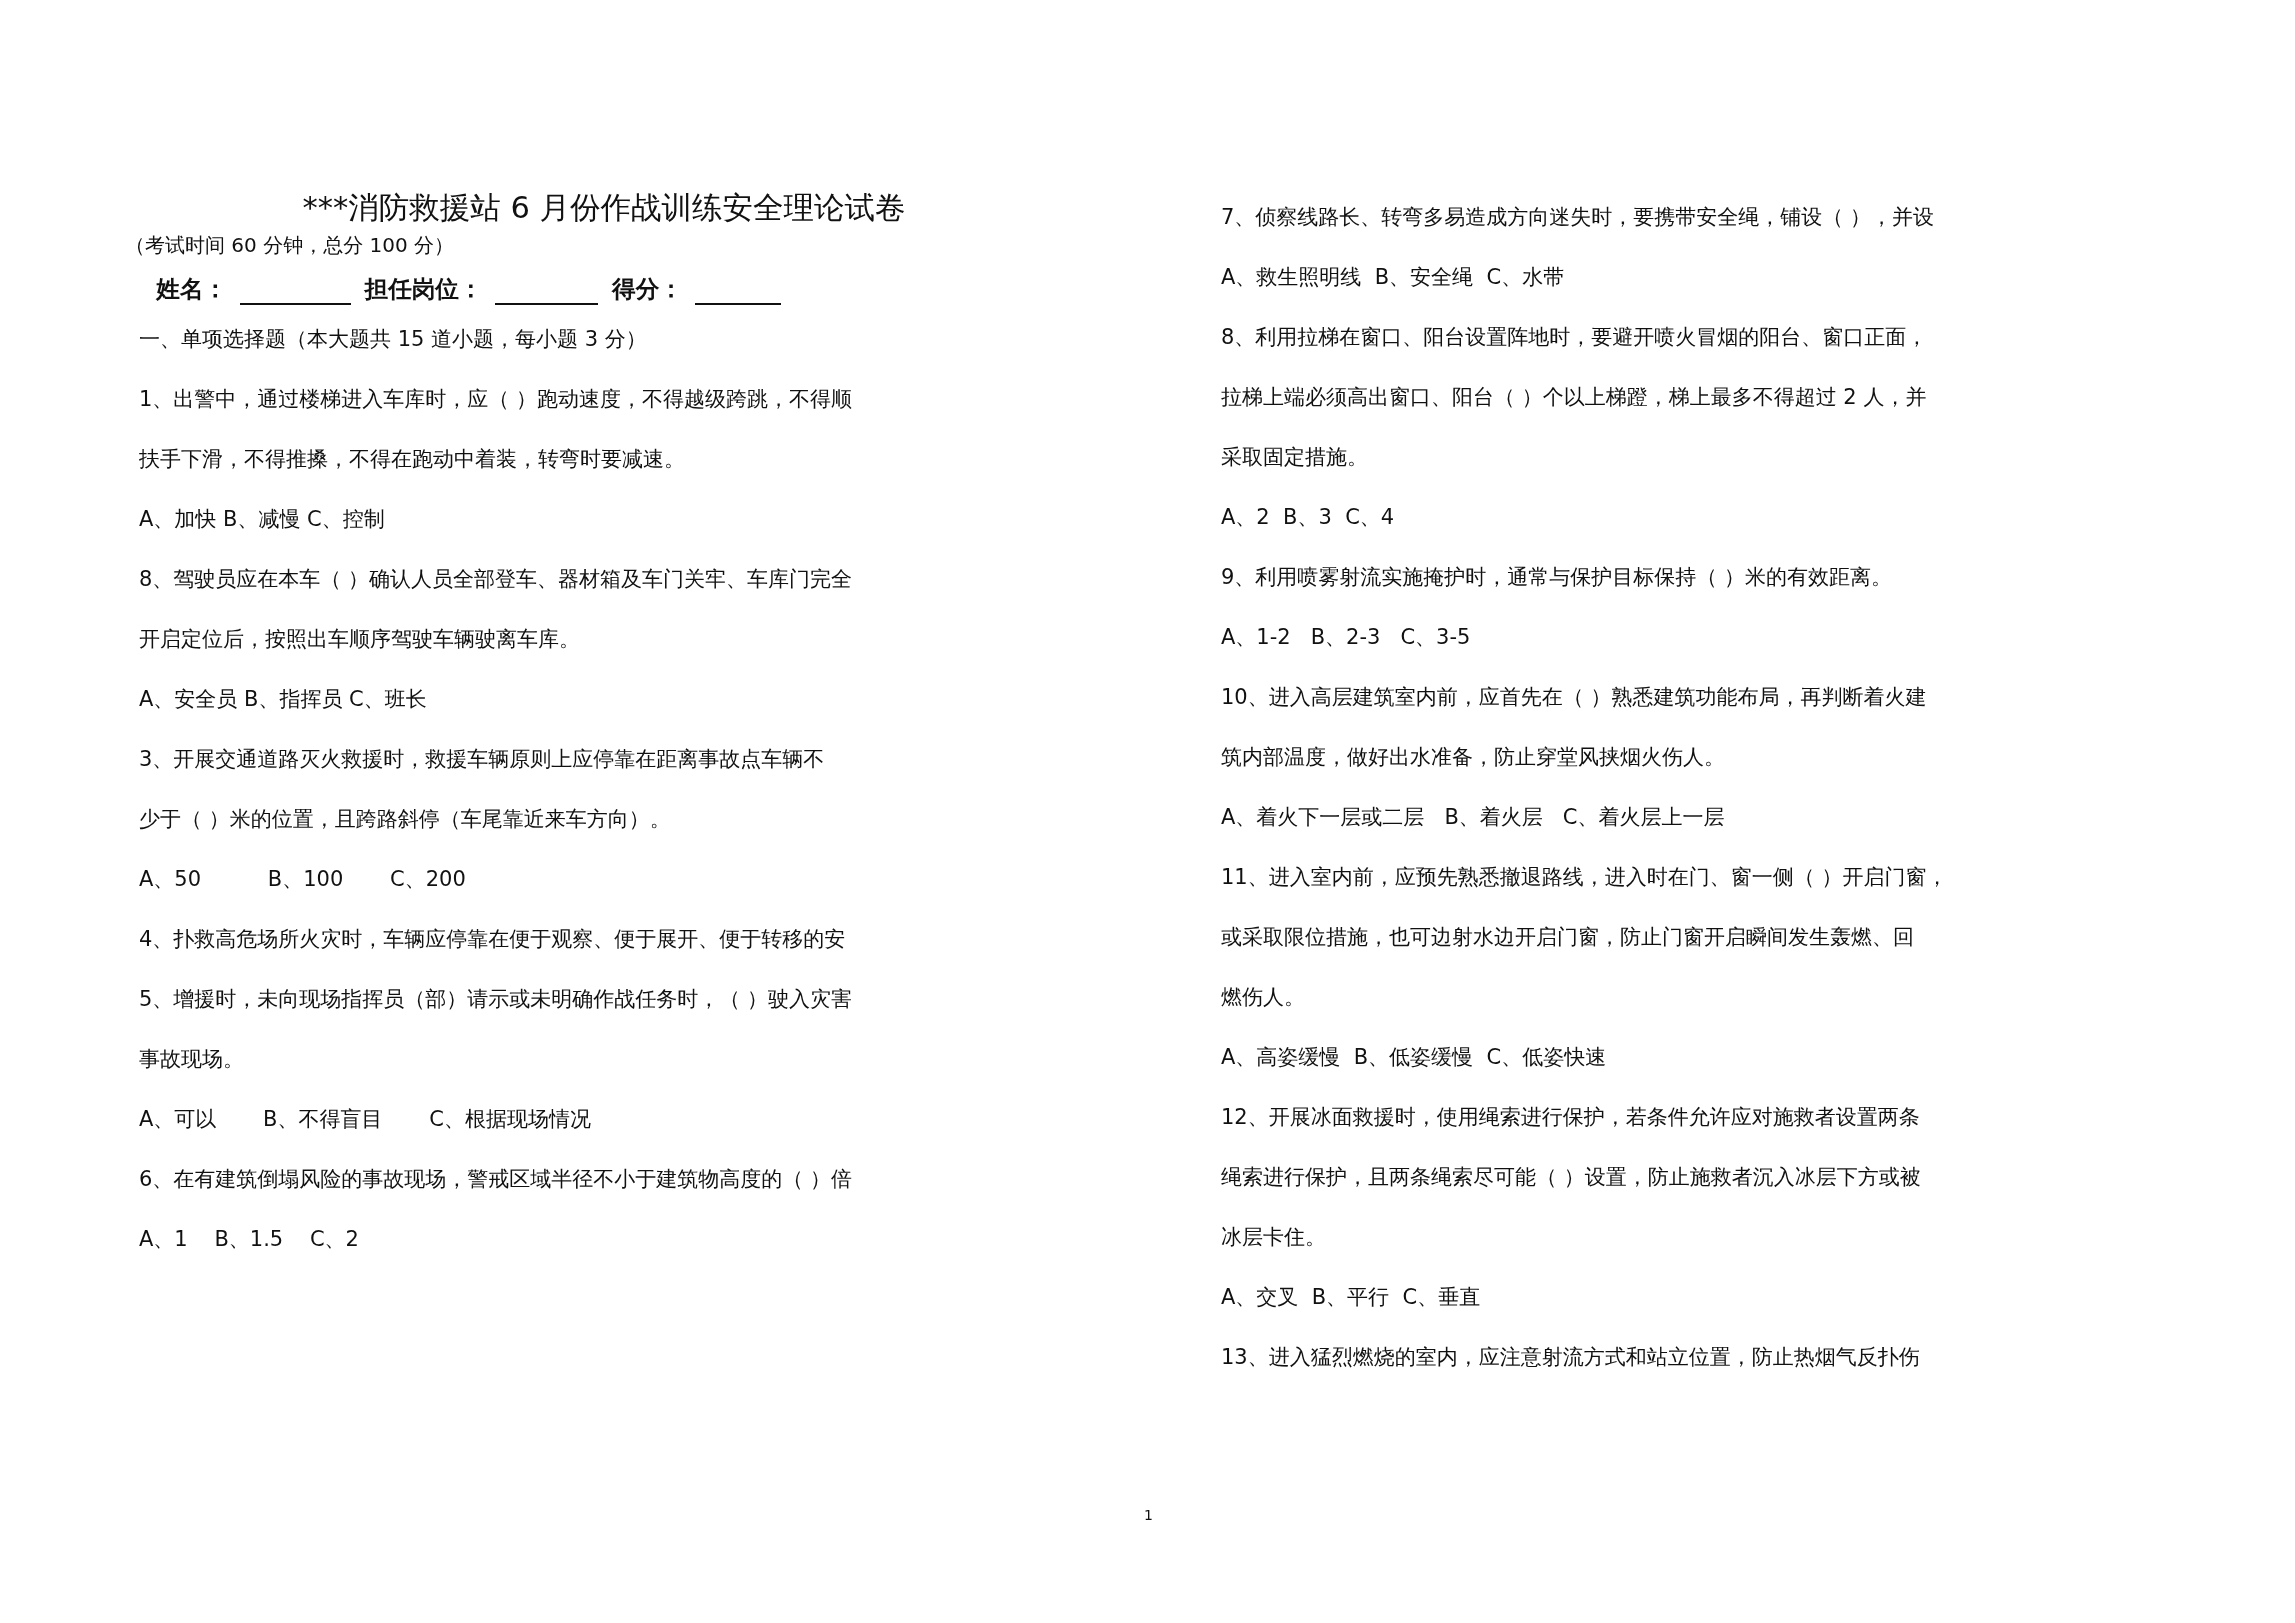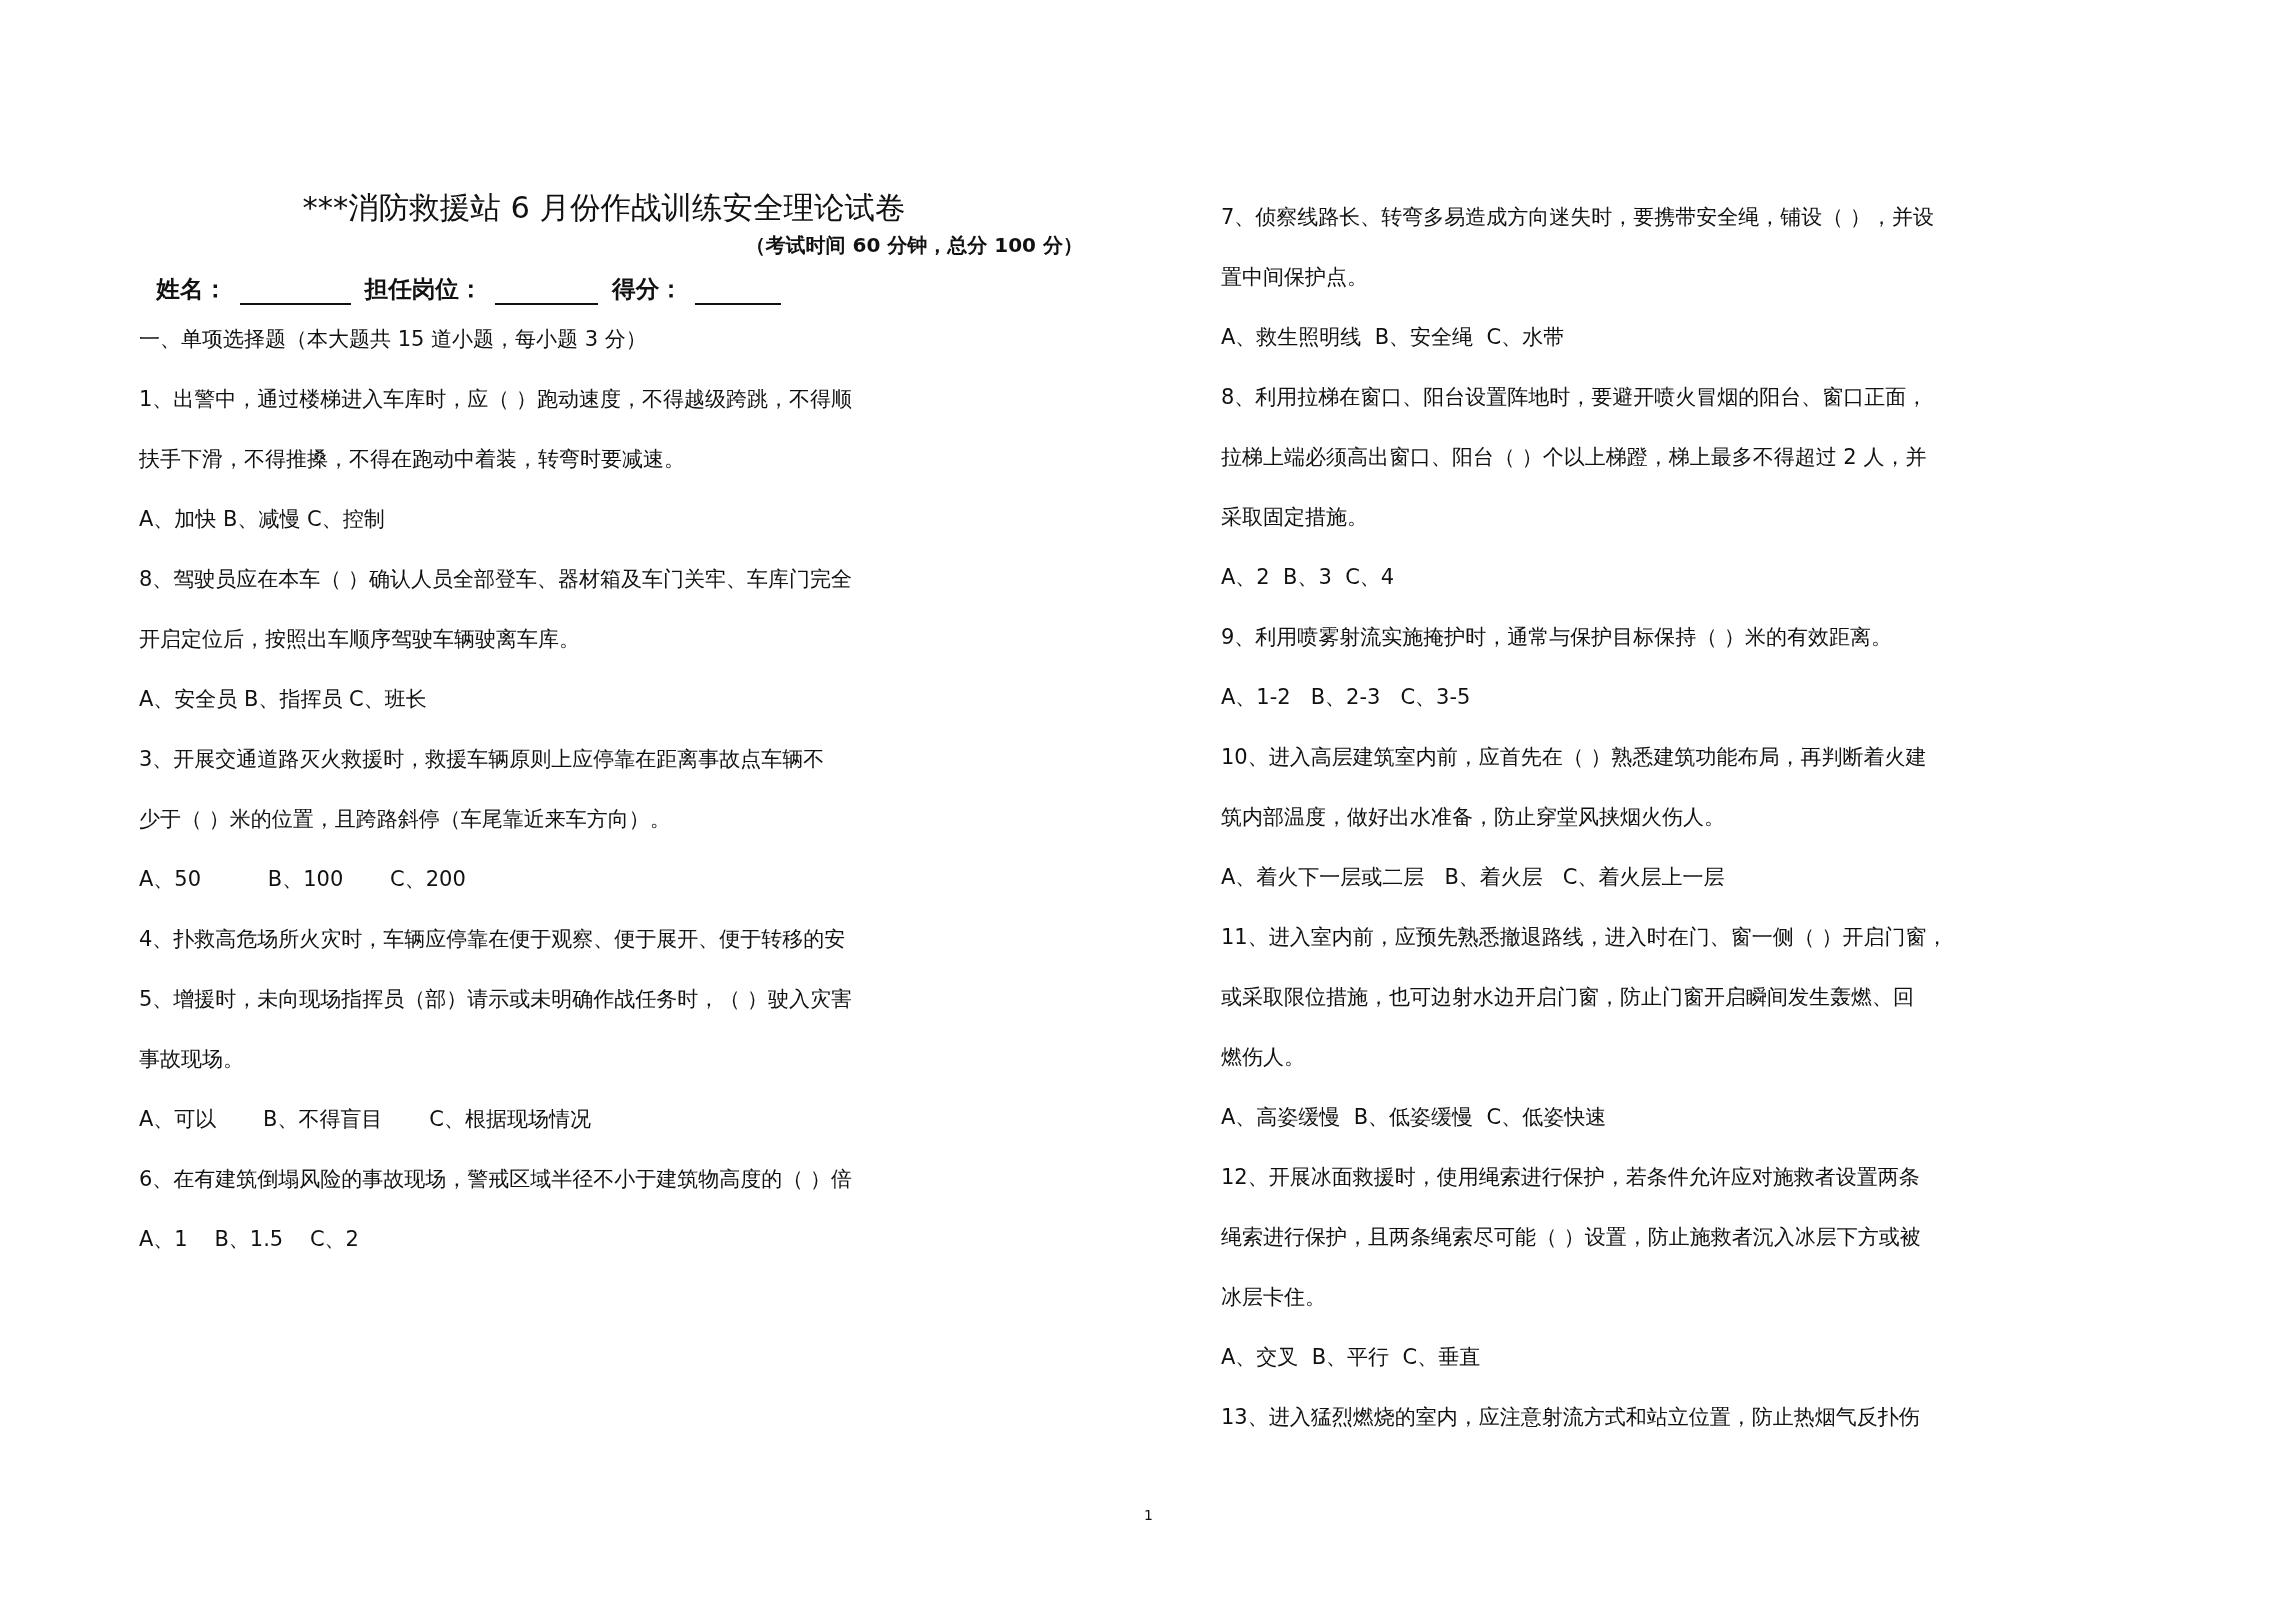--- a/index.html
+++ b/index.html
@@ -2,21 +2,21 @@
 <html style="font-size:11px"><head>
 <meta charset="utf-8">
 <style>
   html, body { margin:0; padding:0; background:#ffffff; }
   body { width:2295px; height:1623px; position:relative; overflow:hidden;
          font-family:"DejaVu Sans", "Liberation Sans", sans-serif; color:#111111; }
   .col { position:absolute; width:940px; }
   .col-left { left:139px; top:187px; }
   .col-right { left:1221px; top:187px; }
   .title { text-align:center; font-size:30.5px; line-height:42px; margin-left:-14px; width:958px; }
-  .subtitle { text-align:right; font-size:20px; font-weight:bold; line-height:32px; width:958px; margin-left:-14px; }
+  .subtitle { text-align:left; font-size:20px; font-weight:normal; line-height:32px; width:958px; margin-left:-14px; }
   .fields { display:flex; align-items:flex-end; font-size:23.6px; font-weight:bold; height:44px; margin-left:17.3px; }
   .fields .lbl { margin-right:12.5px; }
   .fields .blank { display:inline-block; border-bottom:2.1px solid #111; height:5.6px; margin-right:14px; }
   .line { font-size:21px; line-height:60px; white-space:nowrap; letter-spacing:0px; }
   .section { margin-top:4.2px; }
   .page-num { position:absolute; left:1144px; top:1507px; font-size:14px; }
 </style>
 </head>
 <body>
 
@@ -44,21 +44,20 @@
   <div class="line">4、扑救高危场所火灾时，车辆应停靠在便于观察、便于展开、便于转移的安</div>
   <div class="line">5、增援时，未向现场指挥员（部）请示或未明确作战任务时，（    ）驶入灾害</div>
   <div class="line">事故现场。</div>
   <div class="line" style="white-space:pre">A、可以       B、不得盲目       C、根据现场情况</div>
   <div class="line">6、在有建筑倒塌风险的事故现场，警戒区域半径不小于建筑物高度的（ ）倍</div>
   <div class="line" style="white-space:pre">A、1    B、1.5    C、2</div>
 </div>
 
 <div class="col col-right">
   <div class="line">7、侦察线路长、转弯多易造成方向迷失时，要携带安全绳，铺设（    ），并设</div>
-  <div class="line">置中间保护点。</div>
   <div class="line" style="white-space:pre">A、救生照明线  B、安全绳  C、水带</div>
   <div class="line">8、利用拉梯在窗口、阳台设置阵地时，要避开喷火冒烟的阳台、窗口正面，</div>
   <div class="line">拉梯上端必须高出窗口、阳台（  ）个以上梯蹬，梯上最多不得超过 2 人，并</div>
   <div class="line">采取固定措施。</div>
   <div class="line" style="white-space:pre">A、2  B、3  C、4</div>
   <div class="line">9、利用喷雾射流实施掩护时，通常与保护目标保持（    ）米的有效距离。</div>
   <div class="line" style="white-space:pre">A、1-2   B、2-3   C、3-5</div>
   <div class="line">10、进入高层建筑室内前，应首先在（    ）熟悉建筑功能布局，再判断着火建</div>
   <div class="line">筑内部温度，做好出水准备，防止穿堂风挟烟火伤人。</div>
   <div class="line" style="white-space:pre">A、着火下一层或二层   B、着火层   C、着火层上一层</div>

